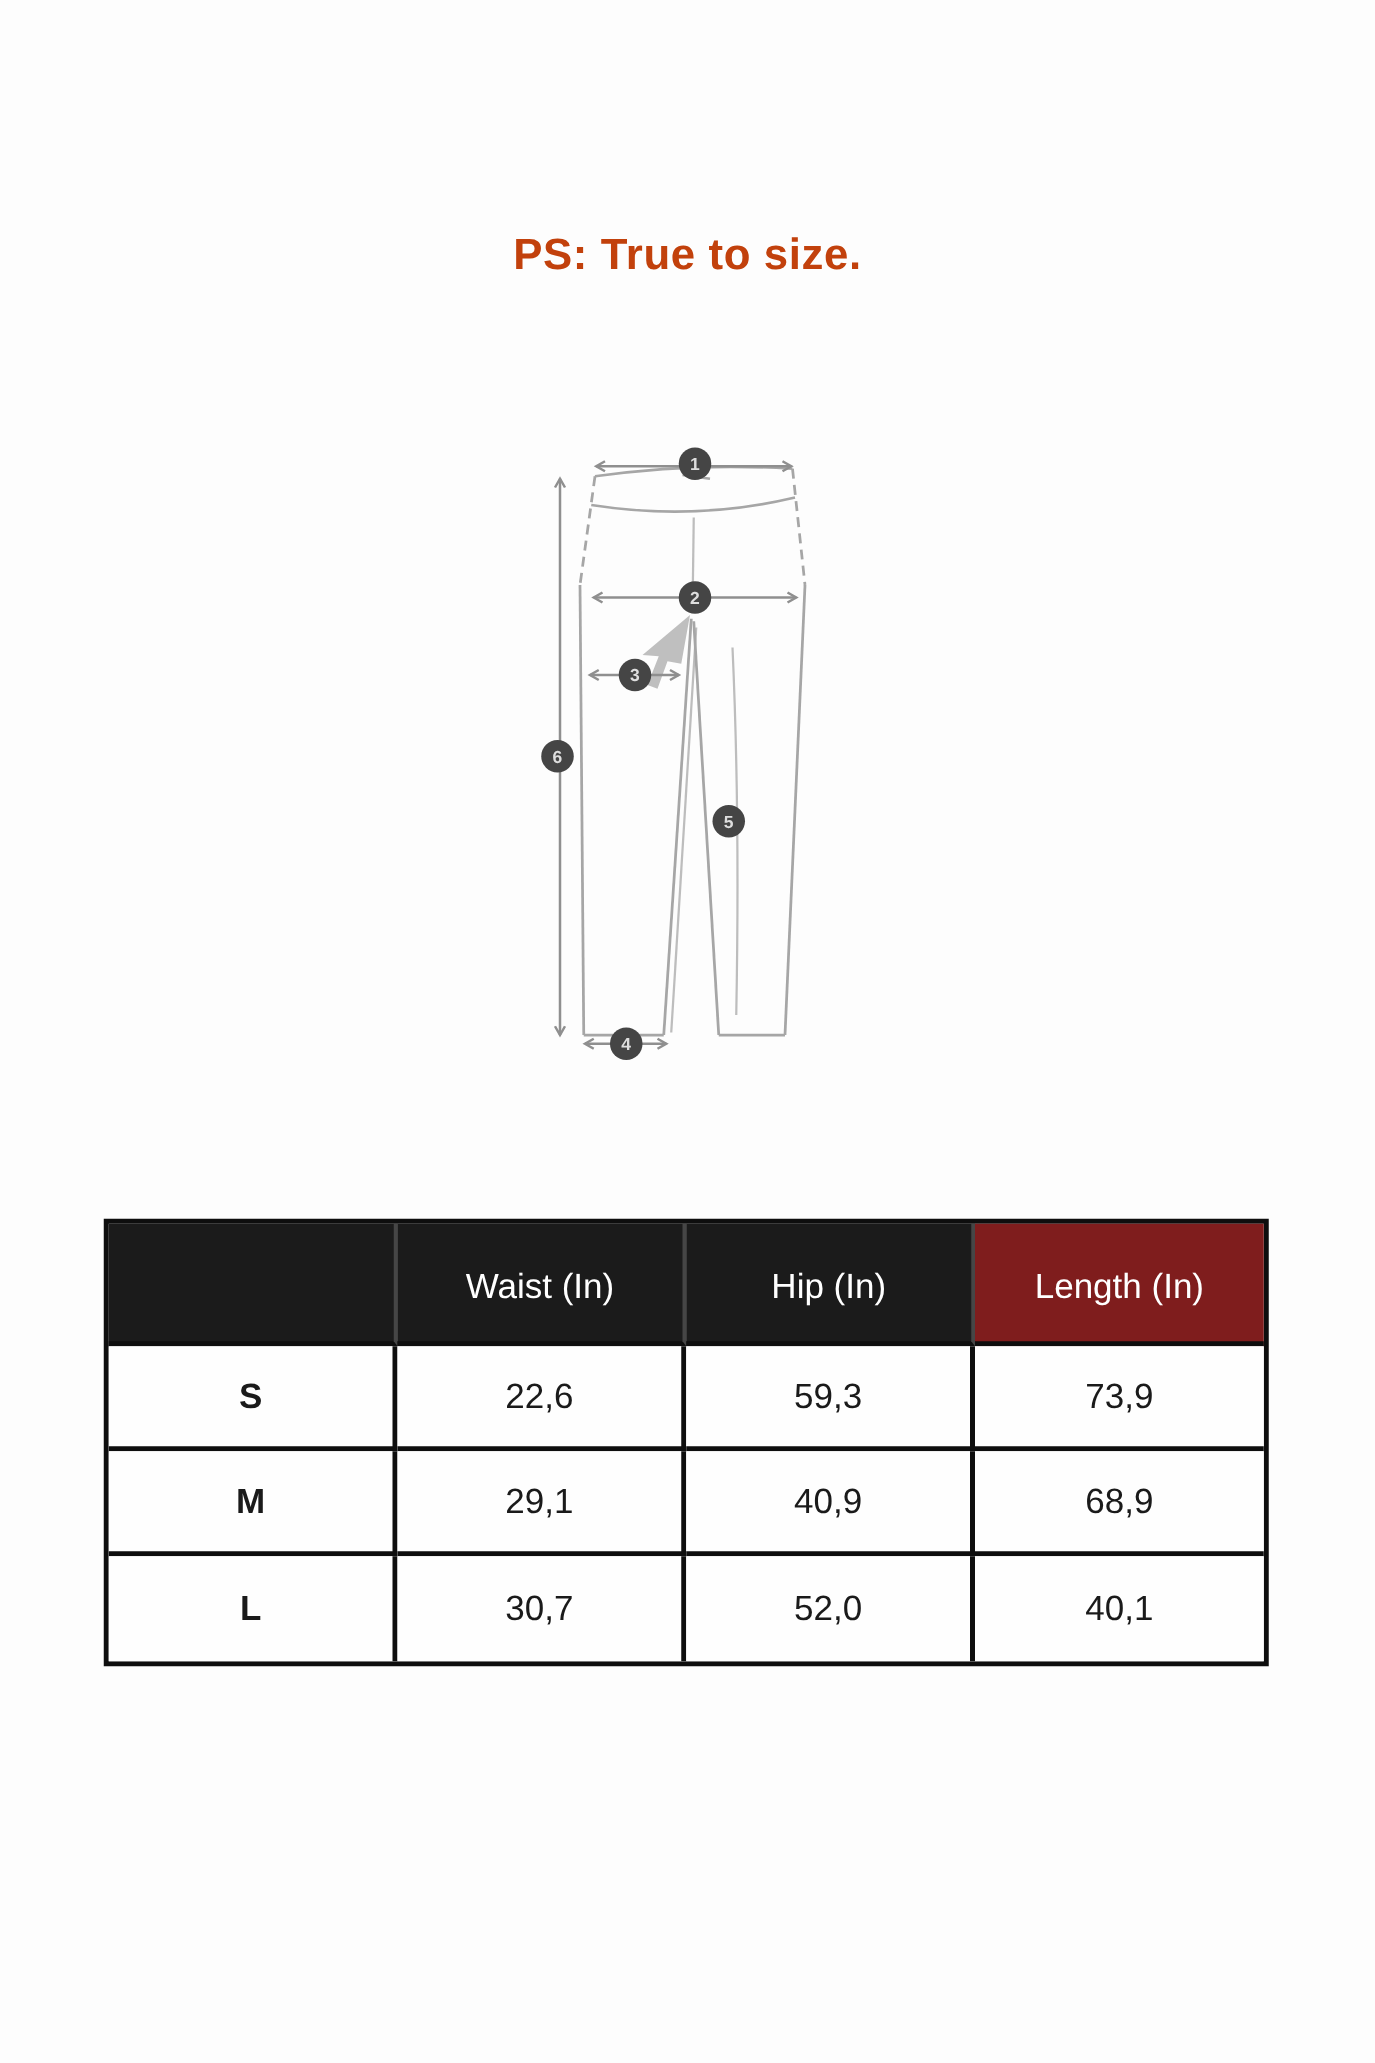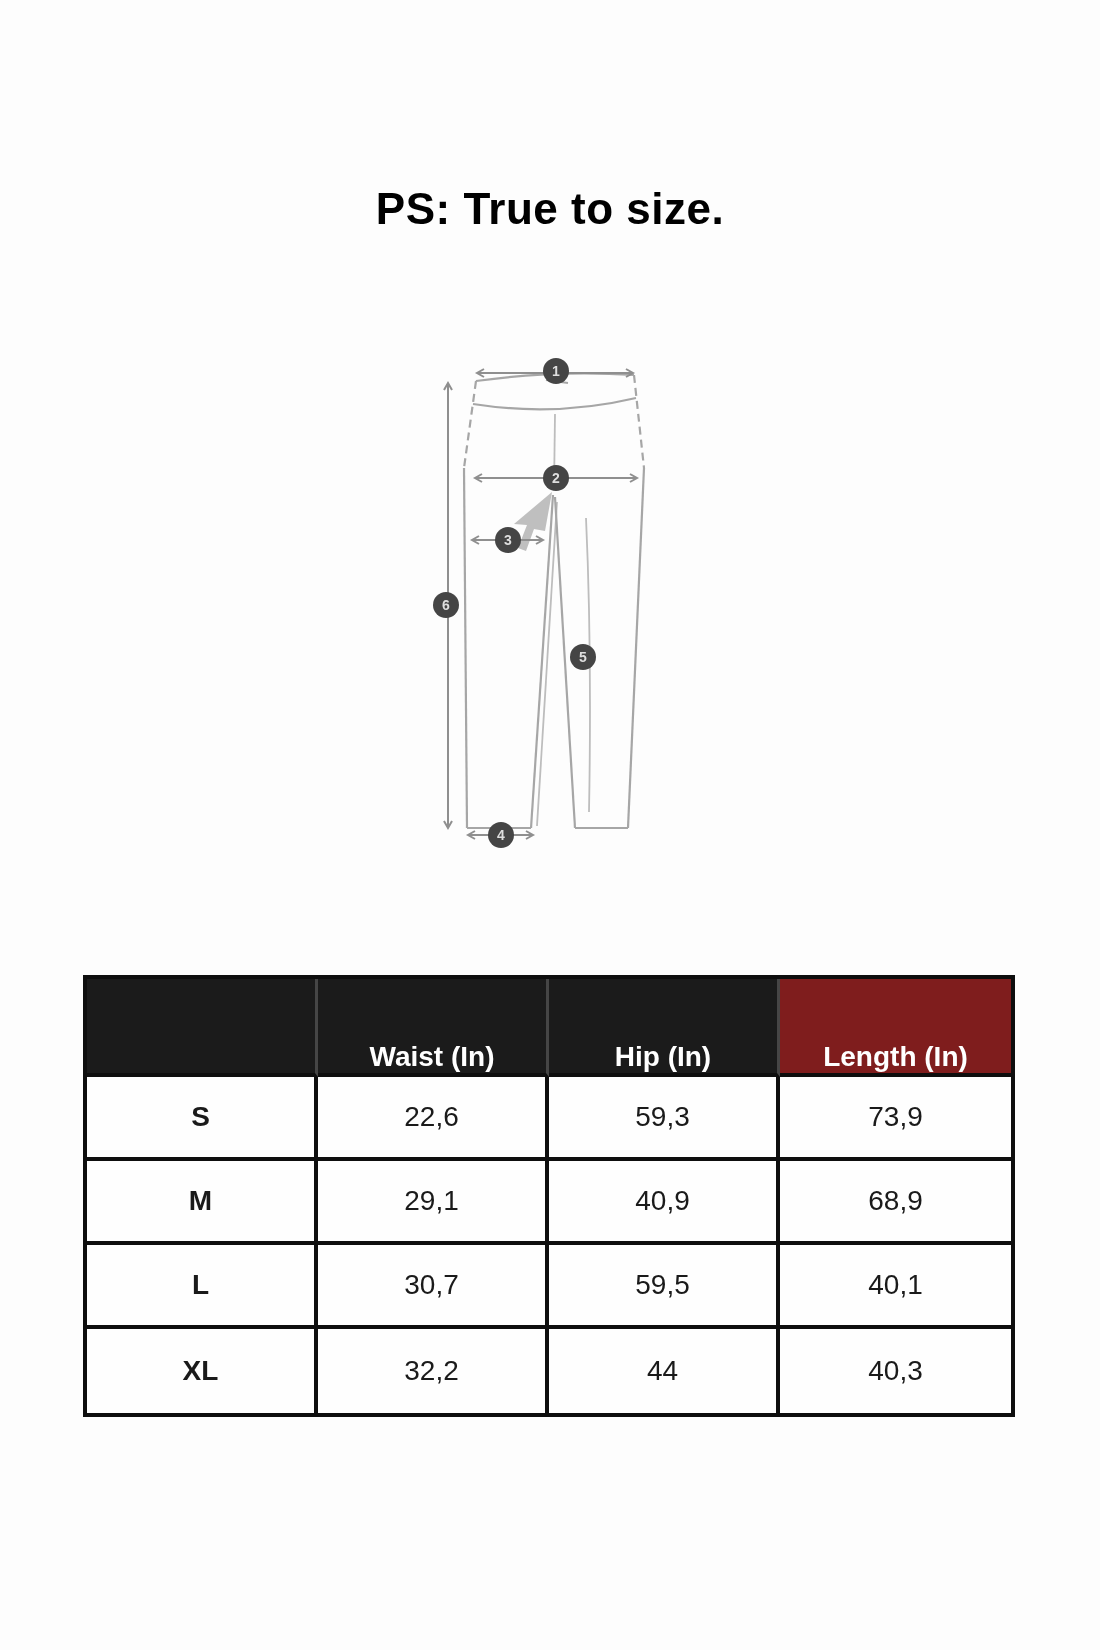--- a/index.html
+++ b/index.html
@@ -8,23 +8,23 @@
     width: 1100px; height: 1650px;
     position: relative;
     font-family: "Liberation Sans", sans-serif;
     background: #fdfdfd;
     overflow: hidden;
   }
   .title {
     position: absolute;
     top: 184px; left: 0; width: 100%;
     text-align: center;
-    font-size: 44px;
+    font-size: 35px;
     font-weight: bold;
-    color: #000000;
+    color: #c2410c;
     letter-spacing: 0.5px;
   }
   .diagram {
     position: absolute;
     left: 428px; top: 340px;
     width: 235px; height: 520px;
     filter: blur(0.5px);
   }
   .diagram svg { width: 100%; height: 100%; display: block; }
   .measure-line { stroke: #8f8f8f; stroke-width: 2; fill: none; }
@@ -48,23 +48,23 @@
     border: 4px solid #0e0e0e;
   }
   .size-table th, .size-table td {
     text-align: center;
     font-size: 28px;
   }
   .size-table thead th {
     height: 98px;
     background: #1b1b1b;
     color: #ffffff;
-    font-weight: bold;
+    font-weight: normal;
     vertical-align: bottom;
-    padding-bottom: 0;
+    padding-bottom: 28px;
     border-right: 3px solid #464646;
     border-bottom: 4px solid #0e0e0e;
   }
   .size-table thead th.last {
     background: #7f1d1d;
     border-right: none;
   }
   .size-table tbody td {
     height: 84px;
     background: #fefefe;
@@ -178,23 +178,17 @@
     </tr>
     <tr>
       <td class="size-cell">M</td>
       <td>29,1</td>
       <td>40,9</td>
       <td>68,9</td>
     </tr>
     <tr>
       <td class="size-cell">L</td>
       <td>30,7</td>
-      <td>59,5</td>
+      <td>52,0</td>
       <td>40,1</td>
-    </tr>
-    <tr>
-      <td class="size-cell">XL</td>
-      <td>32,2</td>
-      <td>44</td>
-      <td>40,3</td>
     </tr>
   </tbody>
 </table>
 
 </body></html>

